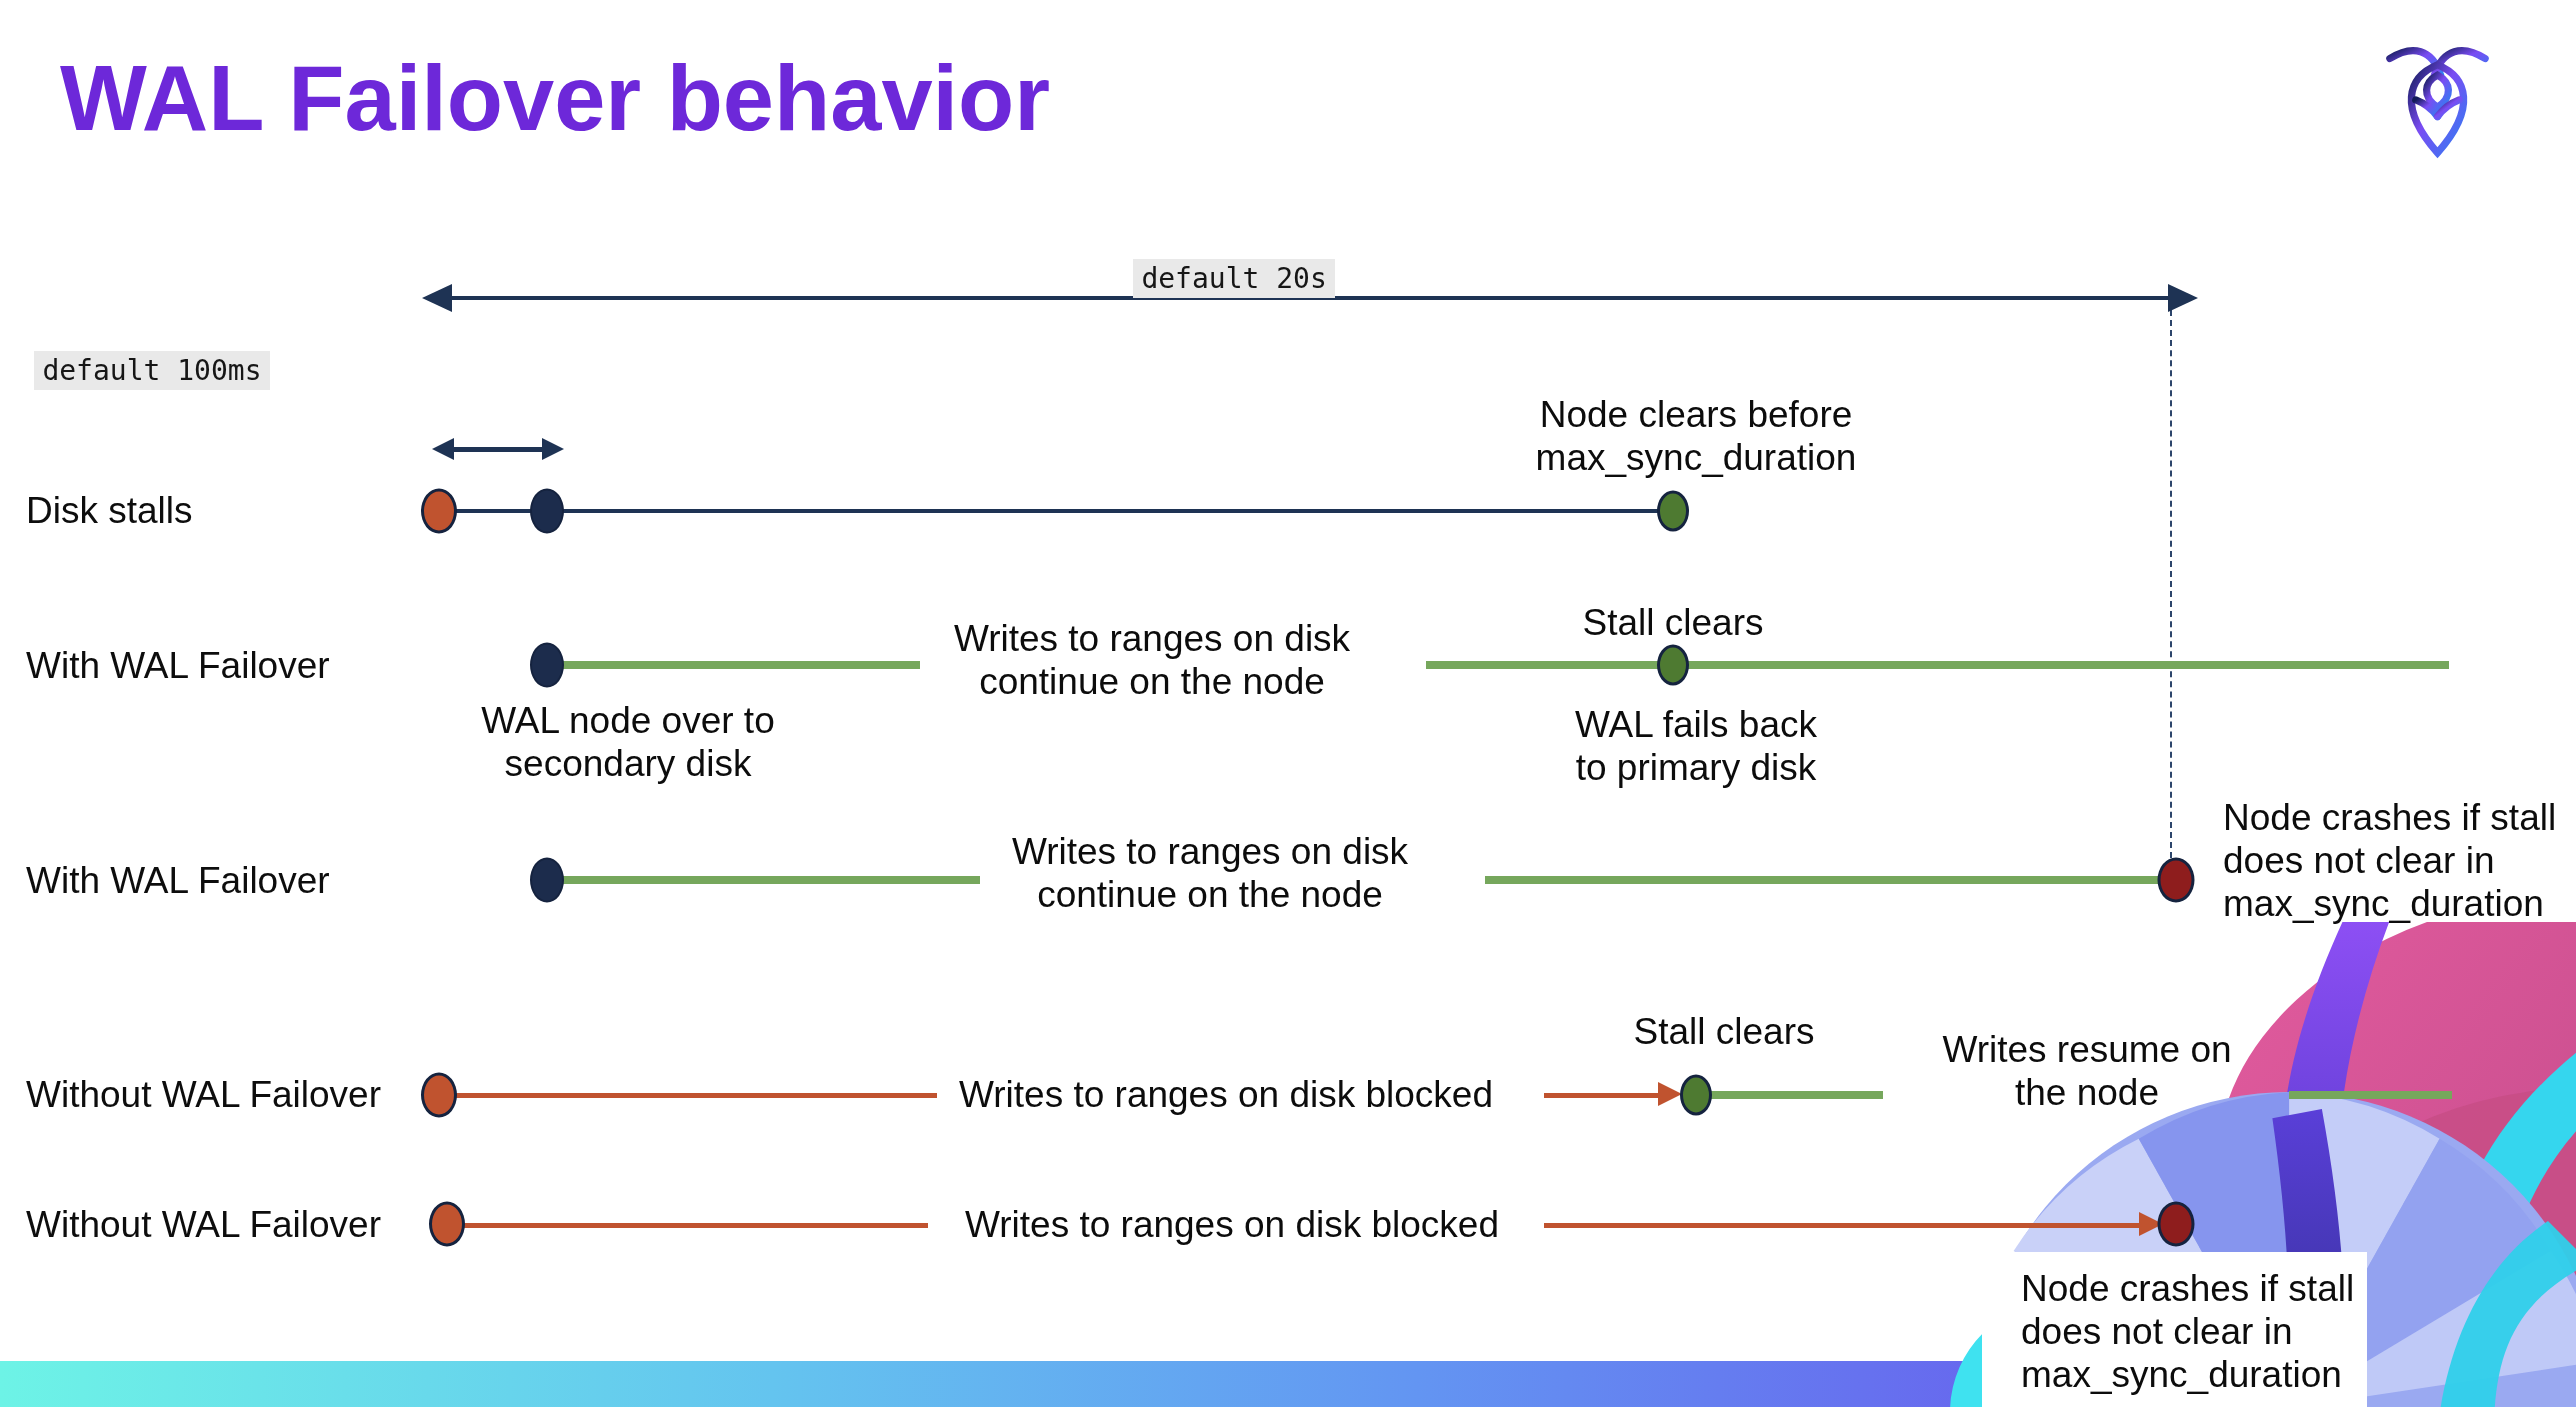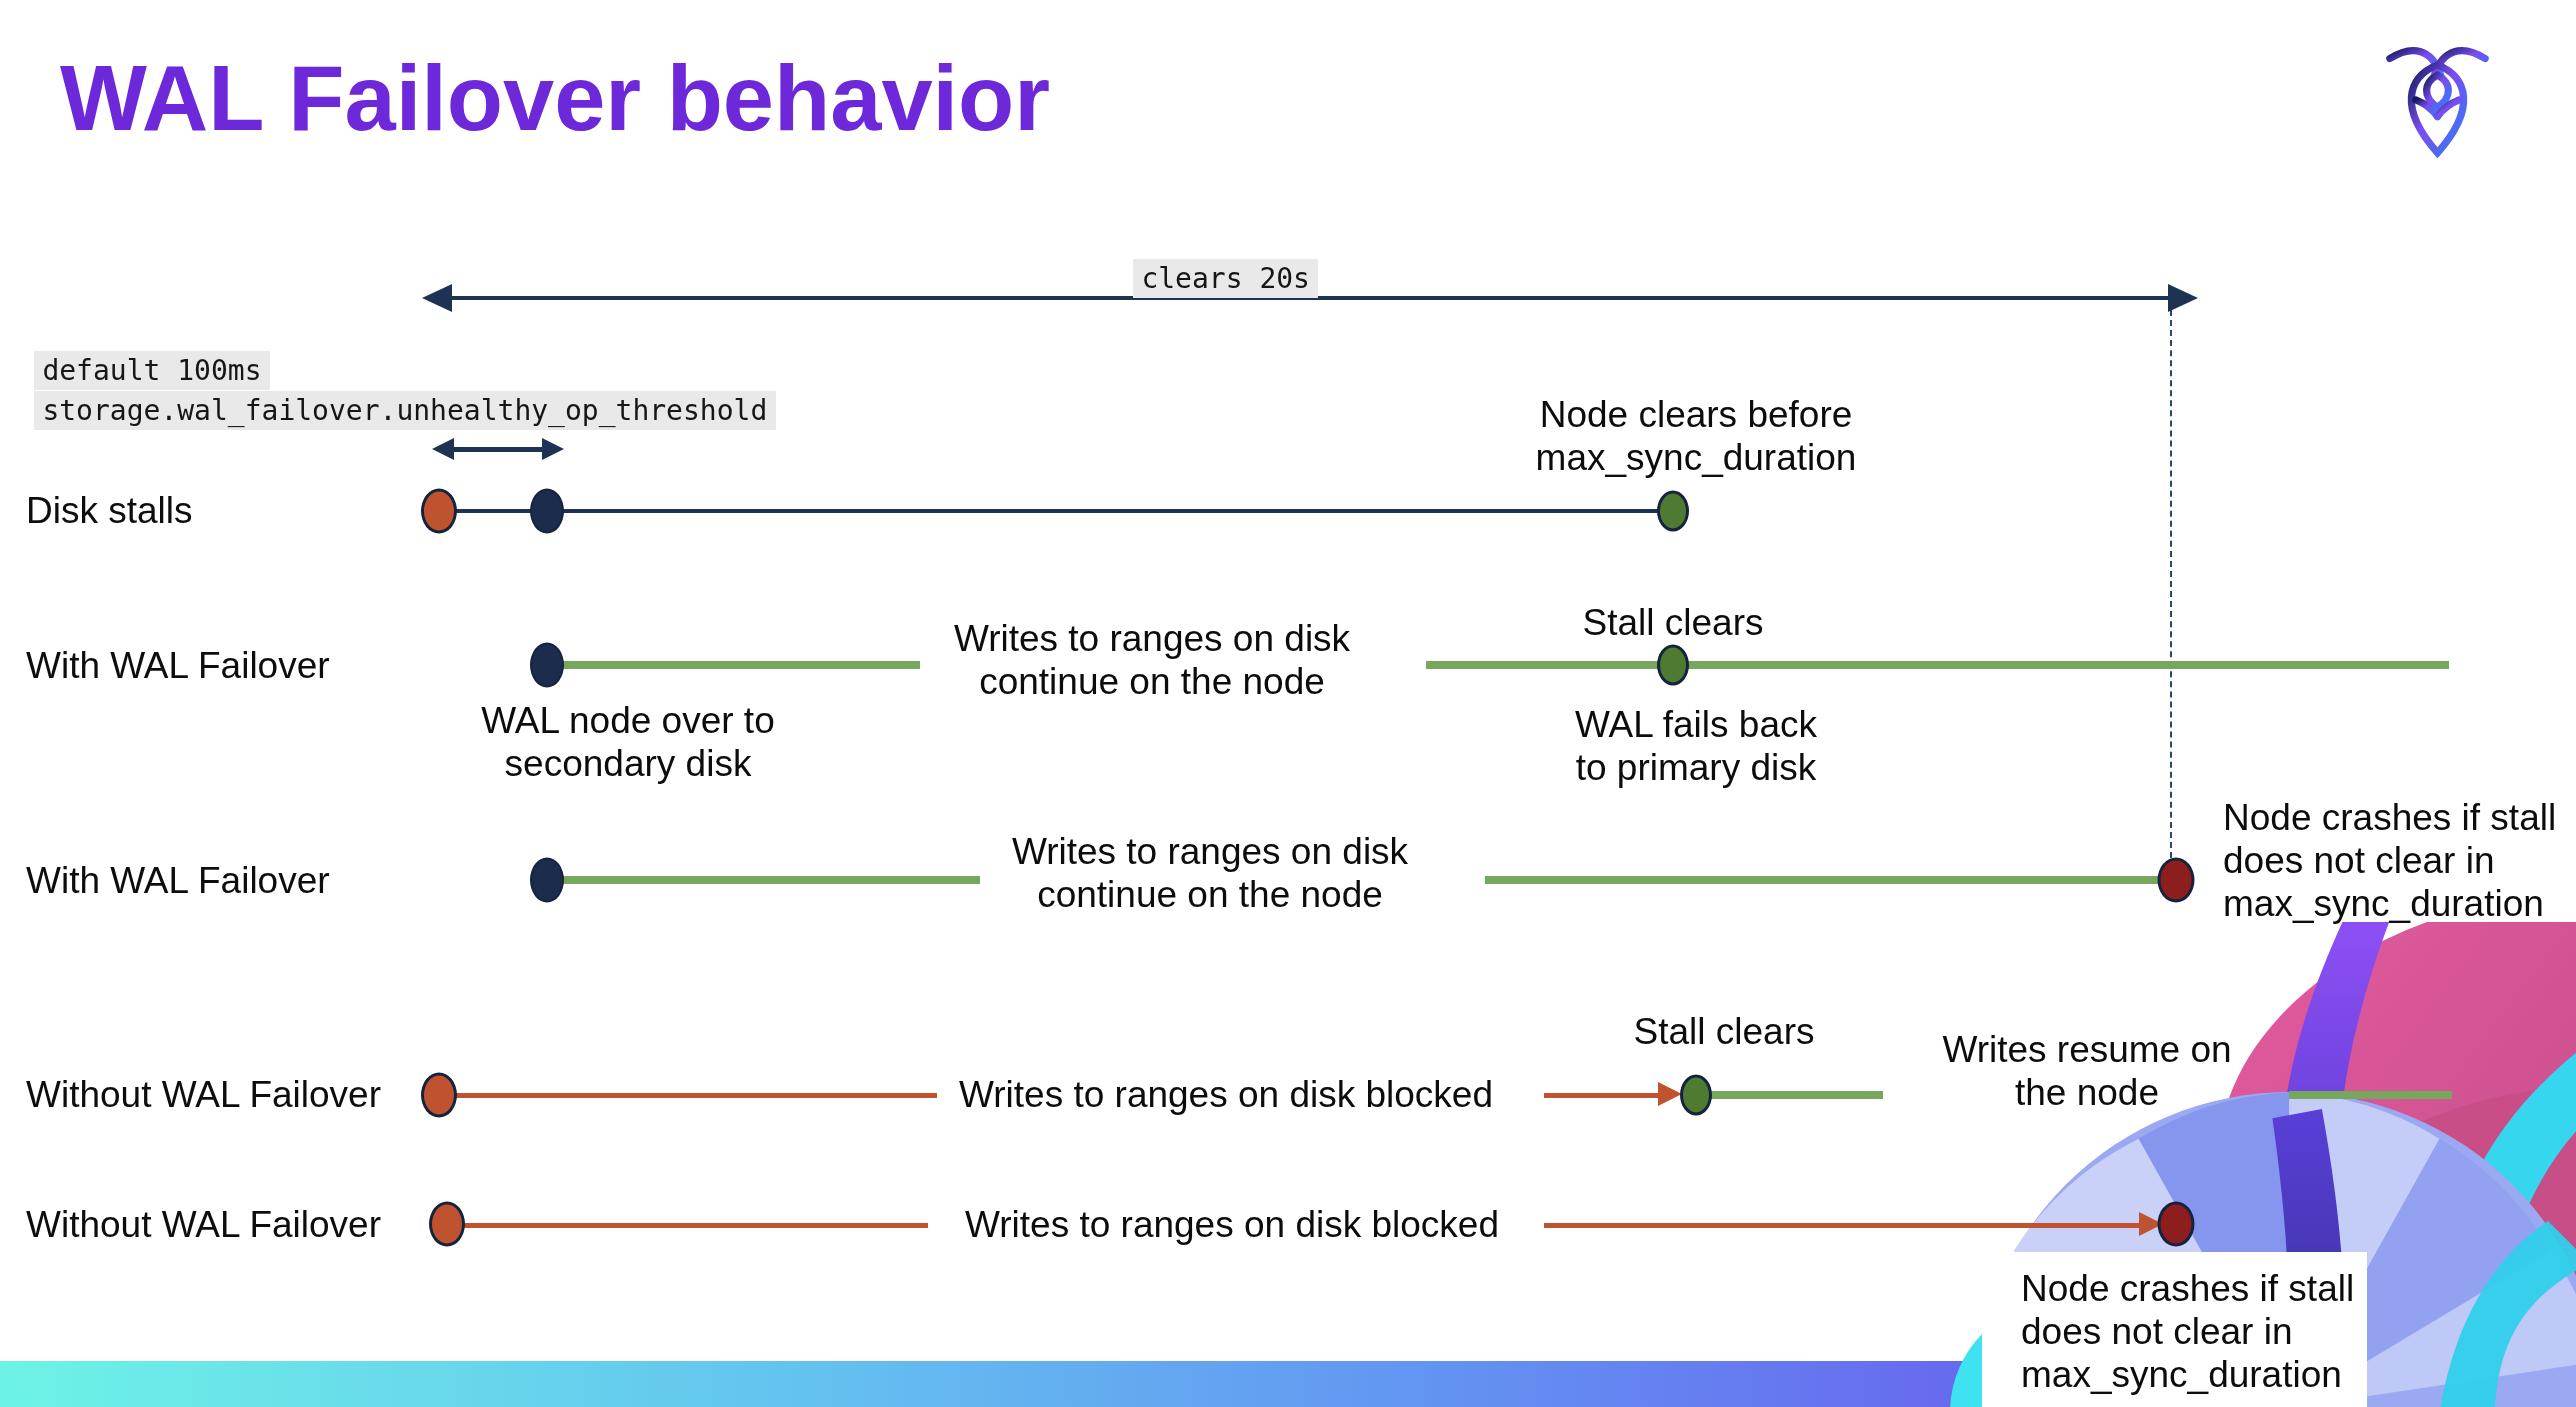--- a/index.html
+++ b/index.html
@@ -106,23 +106,22 @@
   </svg>
 
   <div class="bottom-bar"></div>
 
   <div class="hline navy-line" style="left:439px;top:296px;width:1737px;height:3.7px;"></div>
   <div class="arrowhead ah-left-navy" style="left:422px;top:284px;"></div>
   <div class="arrowhead ah-right-navy" style="left:2168px;top:284px;"></div>
 
   <div class="dashed-v" style="left:2170px;top:310px;height:548px;"></div>
 
-  <div class="mono" style="left:1133px;top:259px;">clears 20s</div>
+  <div class="mono" style="left:1133px;top:259px;">default 20s</div>
   <div class="mono" style="left:34px;top:351px;">default 100ms</div>
-  <div class="mono" style="left:34px;top:391px;">storage.wal_failover.unhealthy_op_threshold</div>
 
   <div class="hline navy-line" style="left:451px;top:447px;width:95px;height:4.7px;"></div>
   <div class="arrowhead ah-left-navy small" style="left:432px;top:438px;"></div>
   <div class="arrowhead ah-right-navy small" style="left:542px;top:438px;"></div>
 
   <div class="rowlabel" style="top:489px;">Disk stalls</div>
   <div class="hline navy-line" style="left:439px;top:509px;width:1234px;height:3.7px;"></div>
   <div class="dot red" style="left:439px;top:511px;"></div>
   <div class="dot navy" style="left:547px;top:511px;"></div>
   <div class="dot green" style="left:1673px;top:511px;"></div>

